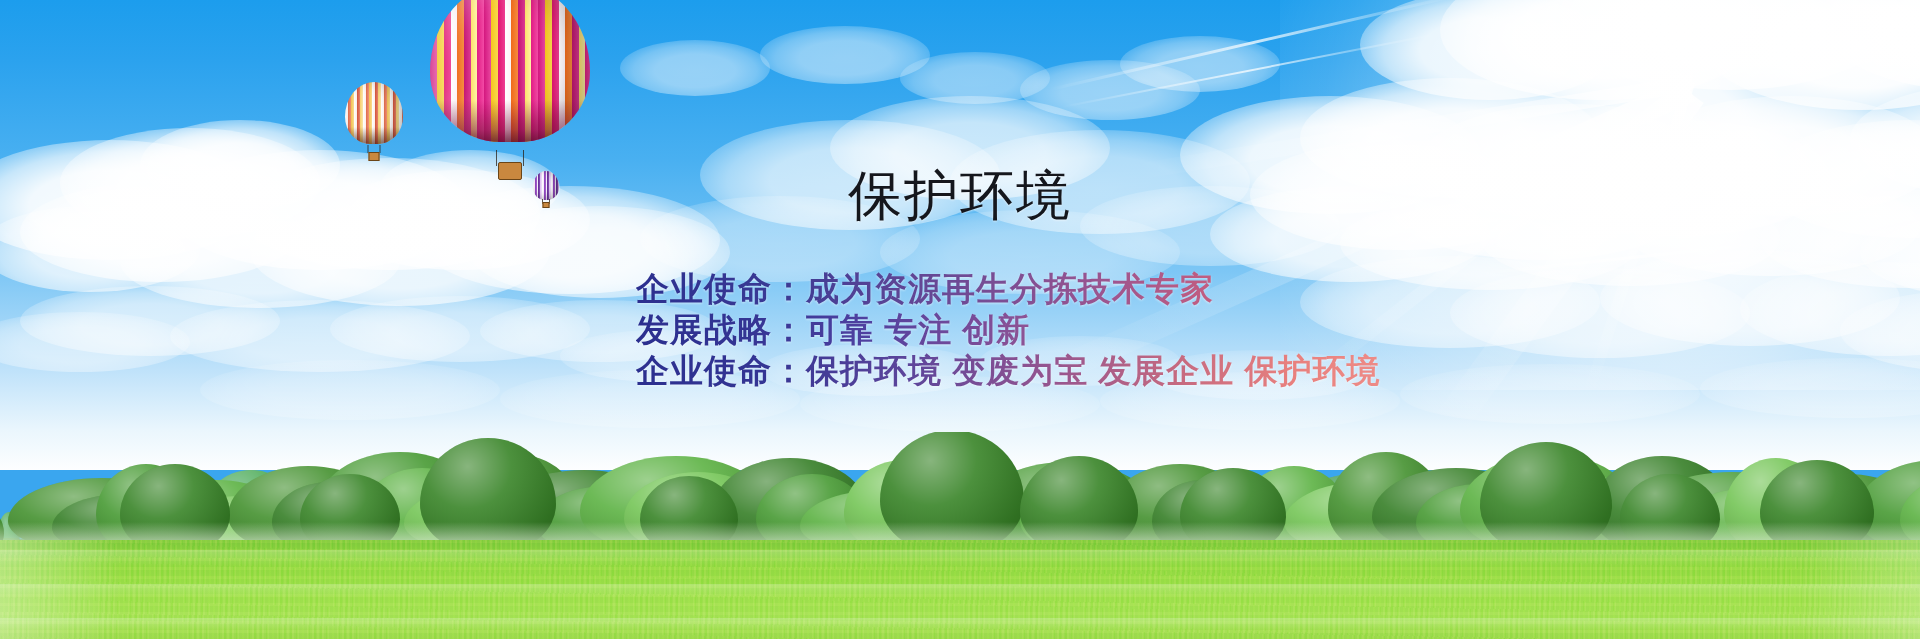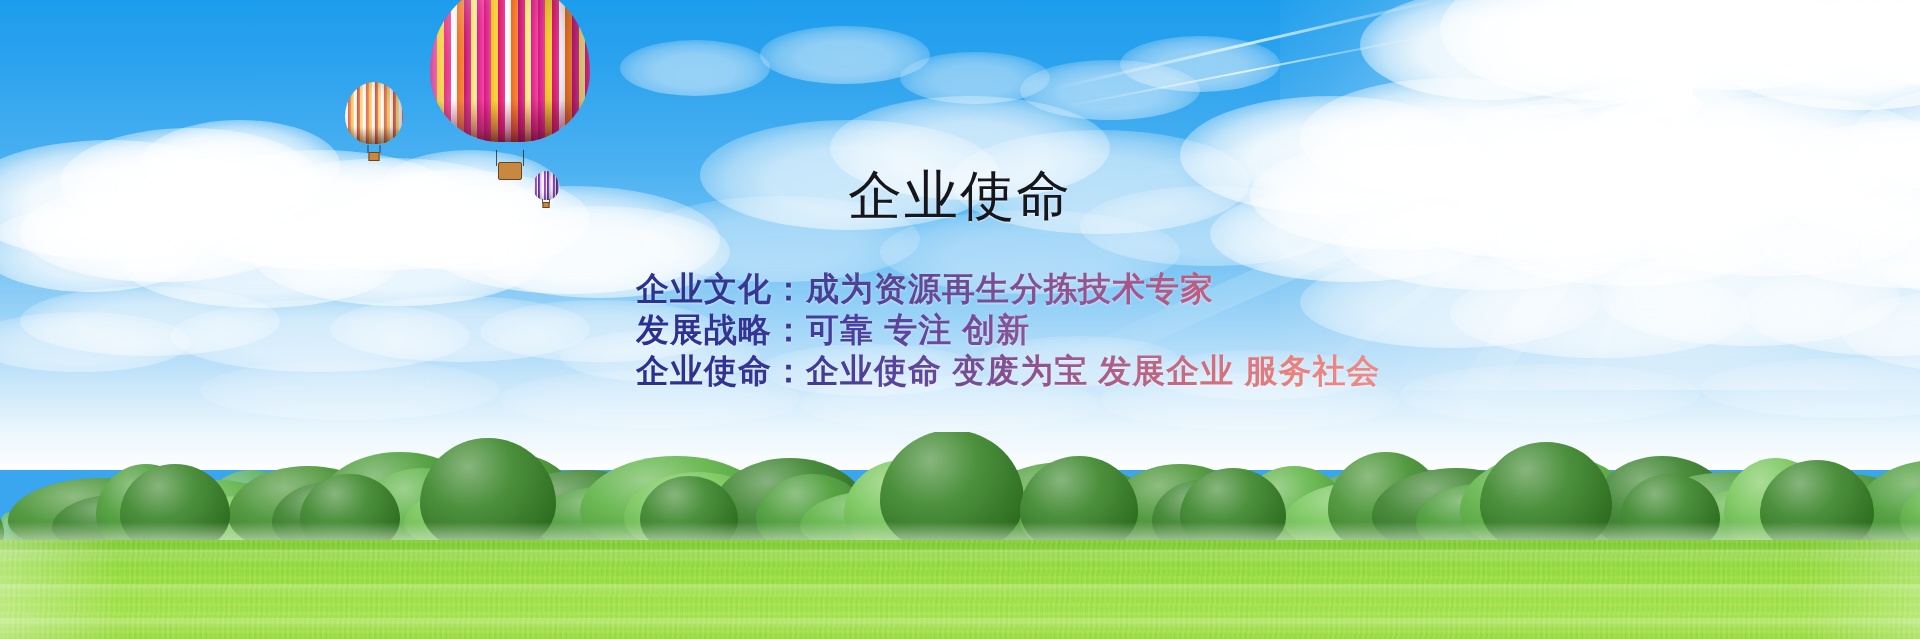--- a/index.html
+++ b/index.html
@@ -598,23 +598,23 @@
     <div class="tex"></div>
     <div class="mow" style="top:10px;height:16px;"></div>
     <div class="mow" style="top:44px;height:14px;"></div>
     <div class="mow" style="top:78px;height:12px;"></div>
     <div class="edge-fade-l"></div>
     <div class="edge-fade-r"></div>
   </div>
 
   <div class="content">
     <div class="headline-wrap">
-      <div class="headline-cn">企业使命</div>
+      <div class="headline-cn">保护环境</div>
     </div>
 
     <div class="slogans">
-      <div class="slogan l1">企业文化：成为资源再生分拣技术专家</div>
+      <div class="slogan l1">企业使命：成为资源再生分拣技术专家</div>
       <div class="slogan l2">发展战略：可靠 专注 创新</div>
-      <div class="slogan l3">企业使命：企业使命 变废为宝 发展企业 服务社会</div>
+      <div class="slogan l3">企业使命：保护环境 变废为宝 发展企业 保护环境</div>
     </div>
   </div>
 
 </div>
 
 </body></html>

